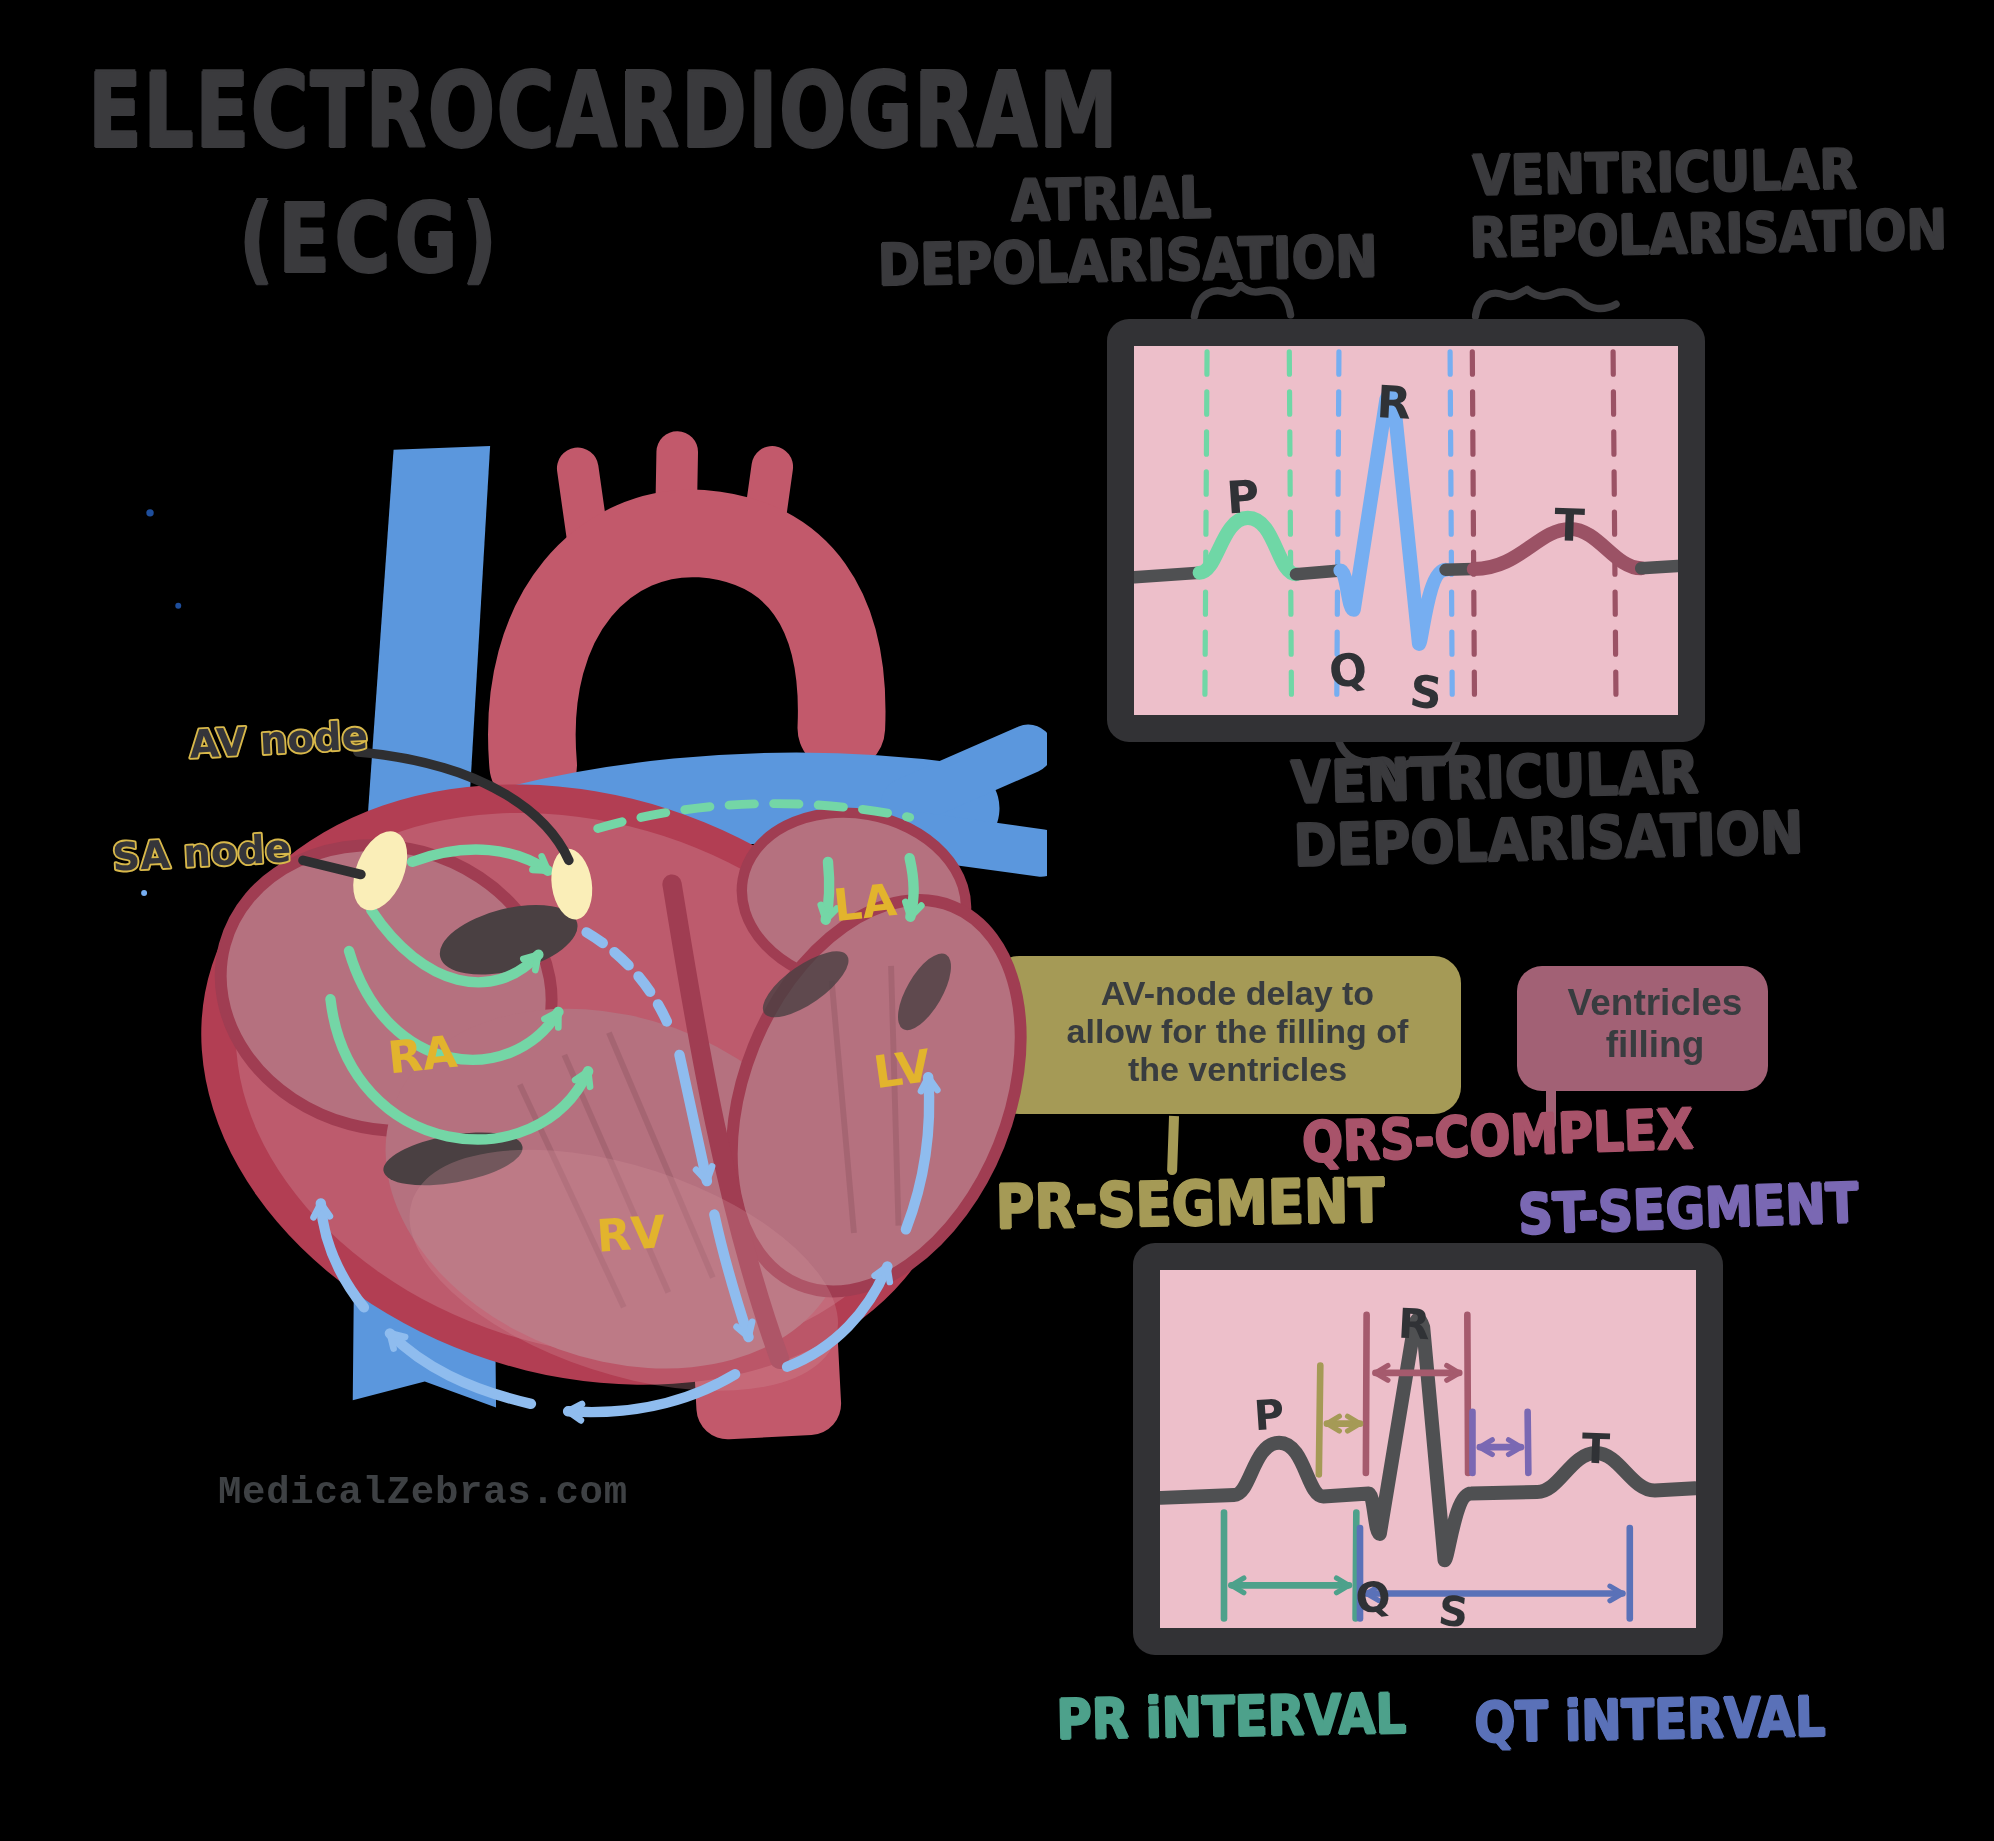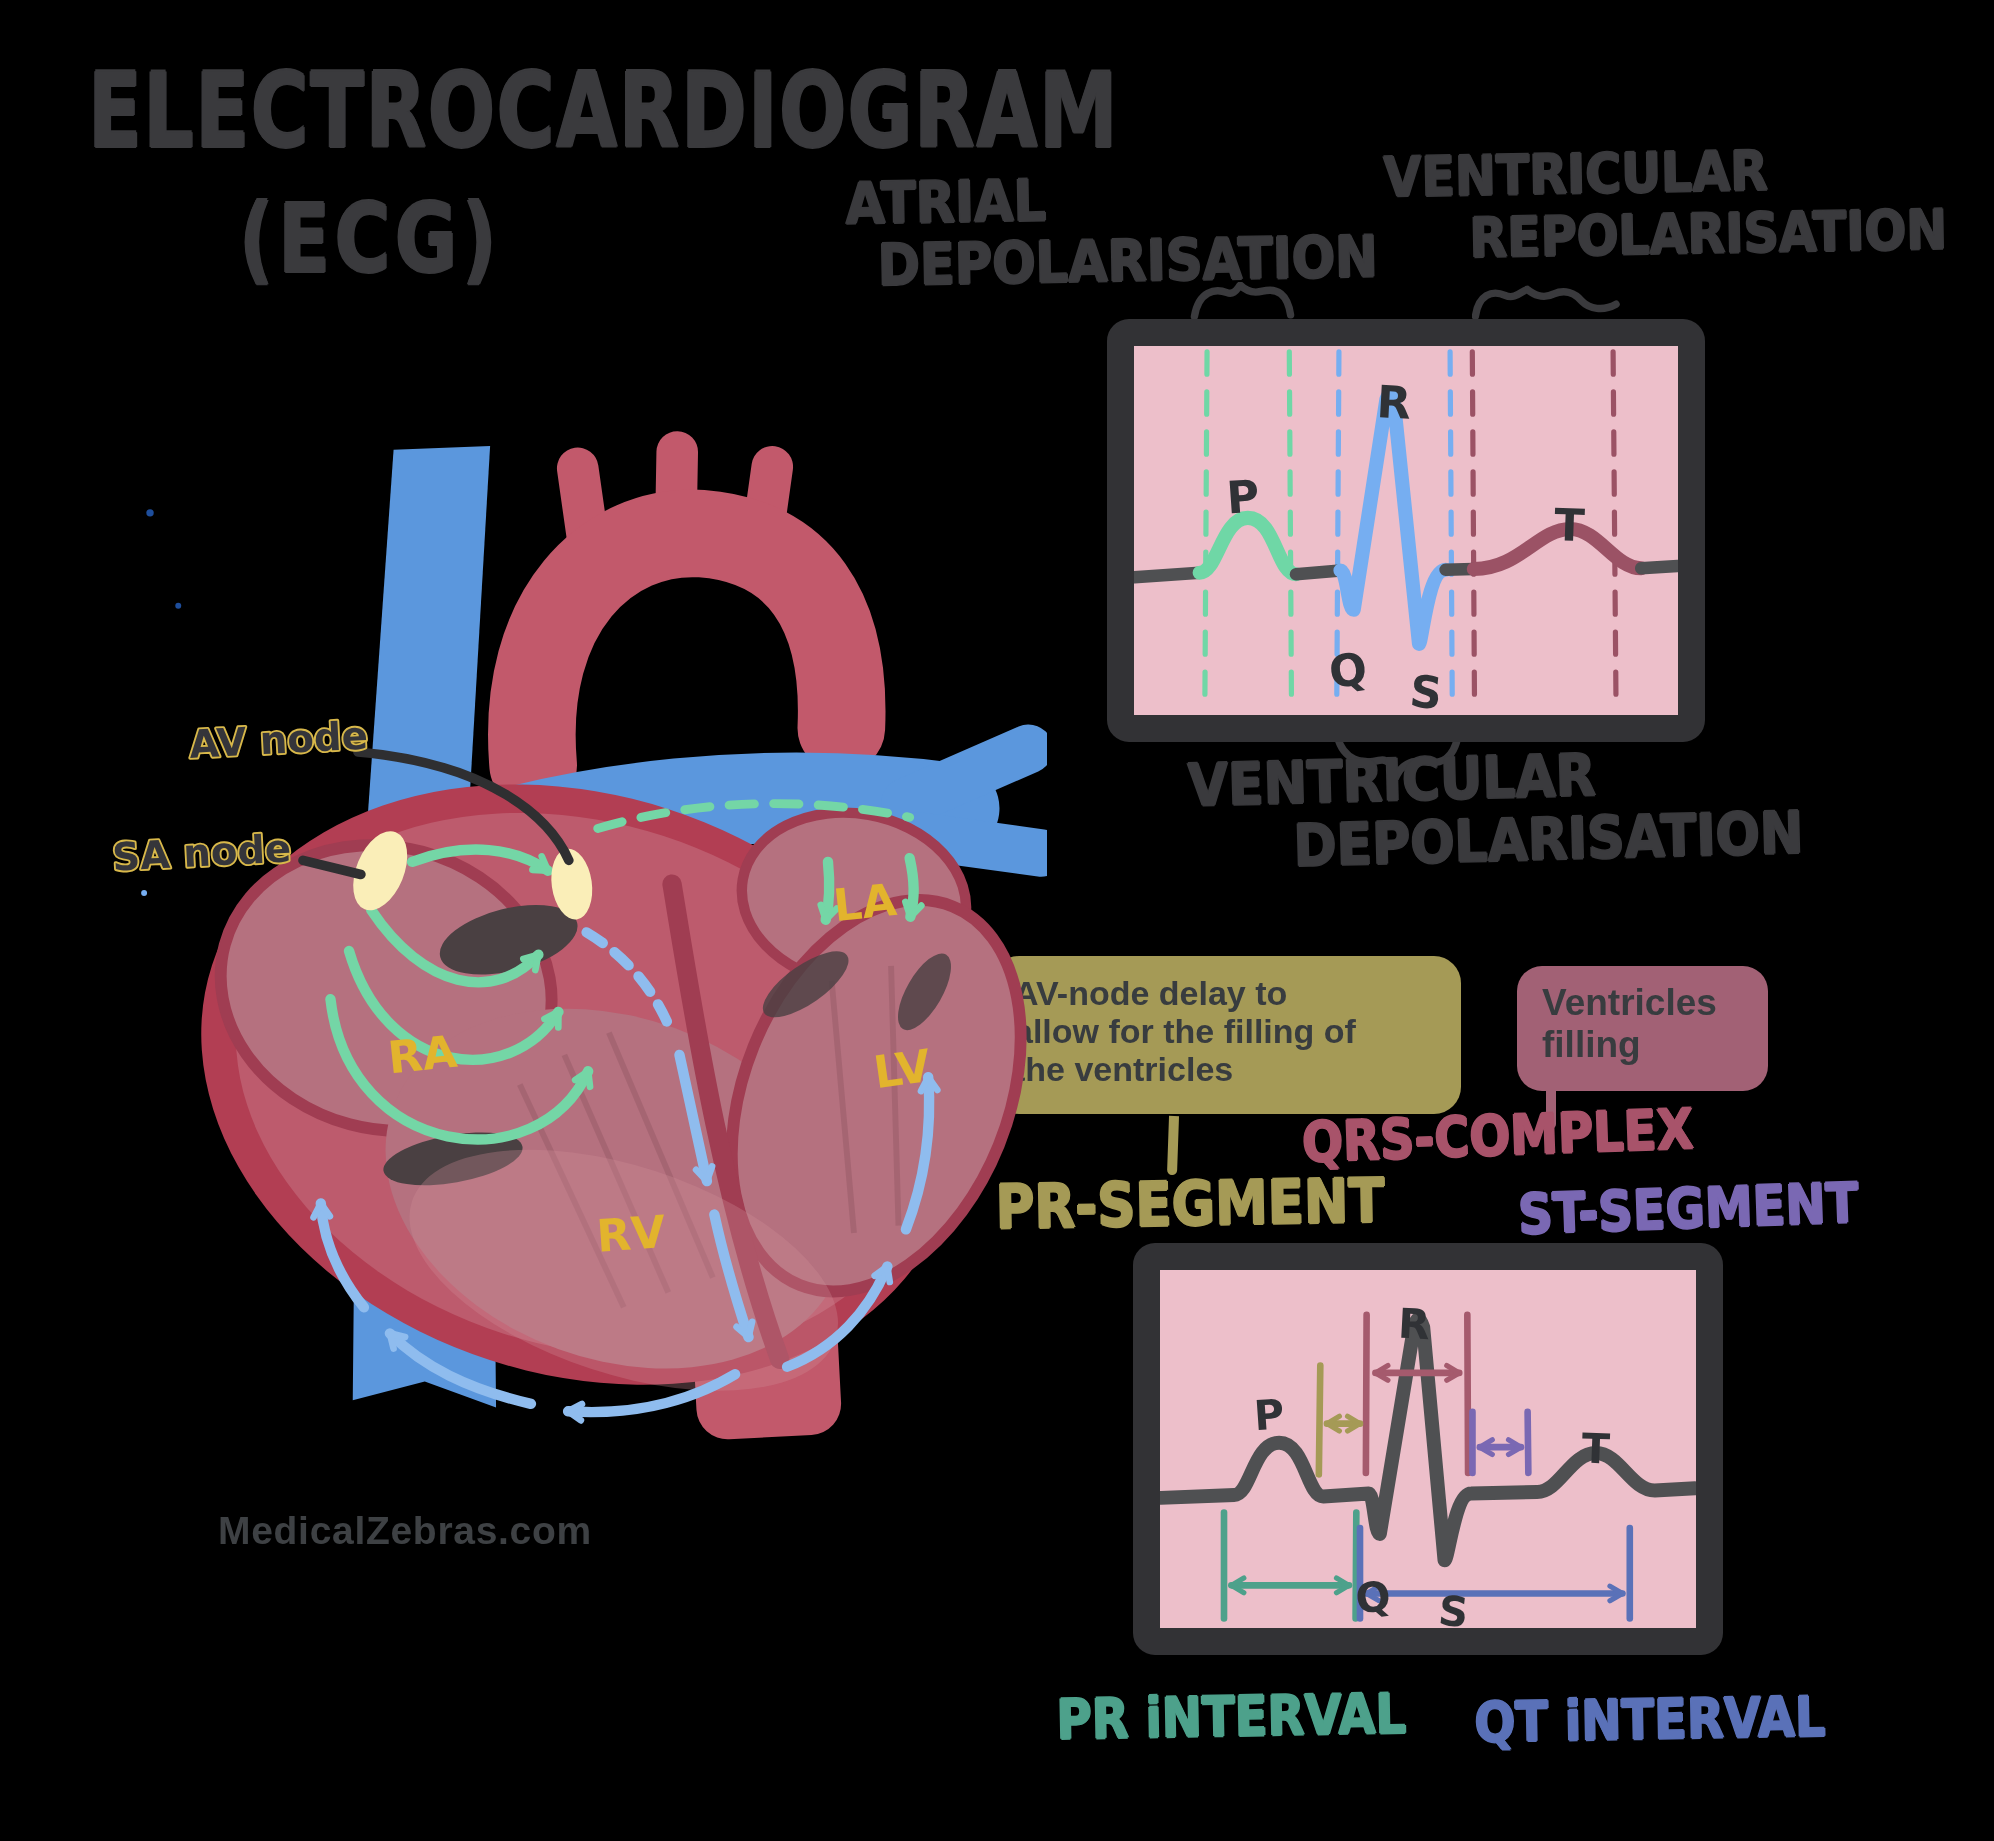--- a/index.html
+++ b/index.html
@@ -1,34 +1,34 @@
 <!DOCTYPE html>
 <html style="font-size:12px"><head>
 <meta charset="utf-8">
 <style>
   html,body{margin:0;padding:0;background:#000;}
   #canvas{position:relative;width:1995px;height:1842px;background:#000;overflow:hidden;
-          font-family:"DejaVu Sans",sans-serif;}
+          font-family:"DejaVu Sans",sans-serif;text-align:center;}
   .abs{position:absolute;}
   .hand{font-weight:bold;color:#3a3a3d;
         text-shadow:1.1px 0 currentColor,-1.1px 0 currentColor,0 1.1px currentColor,0 -1.1px currentColor;
         transform-origin:left top;white-space:nowrap;}
   .panel{position:absolute;background:#edbfca;border:27px solid #323235;border-radius:22px;
          box-sizing:border-box;}
   .panel svg{display:block;width:100%;height:100%;}
   .bubble{position:absolute;color:#383c3f;font-family:"Liberation Sans",sans-serif;font-weight:bold;
           line-height:1.12;}
   .bubble .bb{display:block;}
   .wave-letter{font:bold 60px "DejaVu Sans",sans-serif;fill:#303236;}
   .wave-letter-sm{font:bold 56px "DejaVu Sans",sans-serif;fill:#303236;}
   .chamber-label{font:bold 60px "DejaVu Sans",sans-serif;fill:#e2b42d;}
   .node-label{font:bold 52px "DejaVu Sans",sans-serif;fill:#35353a;paint-order:stroke;
               stroke:#d8b84a;stroke-width:5px;stroke-linejoin:round;}
-  .watermark{font-family:Liberation Sans, sans-serif;font-weight:bold;color:#3e4144;
-             letter-spacing:0.7px;font-size:39px;margin-top:38px;}
+  .watermark{font-family:Liberation Mono, monospace;font-weight:bold;color:#3e4144;
+             letter-spacing:0.7px;font-size:39px;}
 </style>
 </head>
 <body>
 
 <div id="canvas">
 
   <div class="abs hand" style="left:88px;top:52px;font-size:79px;letter-spacing:1.5px;transform:scale(1,1.3);">ELECTROCARDIOGRAM</div>
   <div class="abs hand" style="left:239px;top:183px;font-size:76px;letter-spacing:4.5px;transform:scale(1,1.25);">(ECG)</div>
 
   <div class="abs" style="left:845px;top:171px;transform:rotate(-1deg);transform-origin:left top;">

